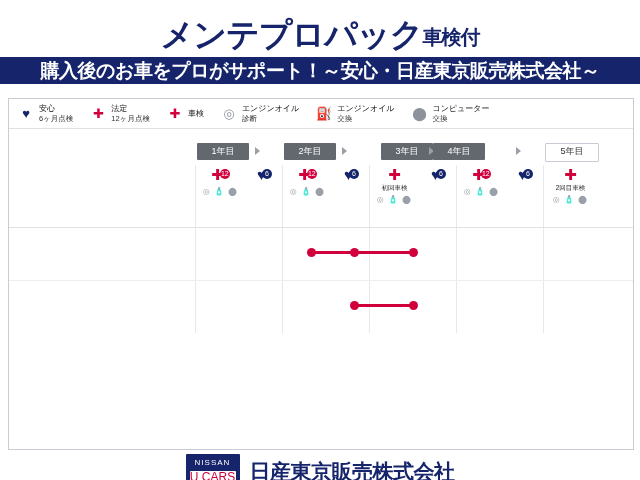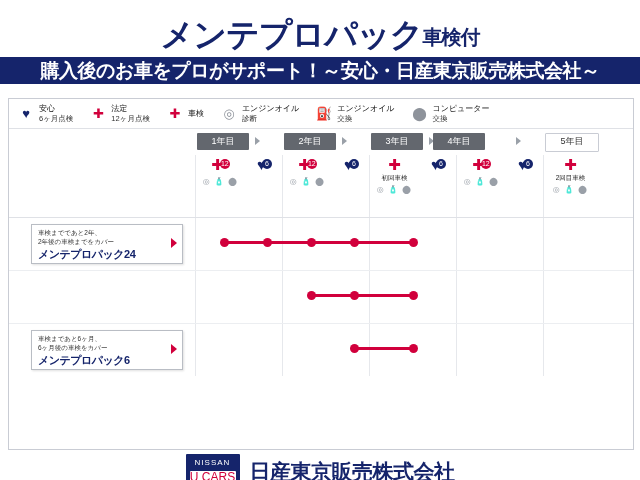--- a/index.html
+++ b/index.html
@@ -45,21 +45,21 @@
   .leg{display:flex;align-items:center;margin-right:14px;}
   .leg .gl{width:22px;text-align:center;font-size:13px;}
   .leg .tx{font-size:7.5px;line-height:9.5px;color:#333;margin-left:2px;white-space:nowrap;}
   .leg .tx b{display:block;font-size:8px;font-weight:normal;color:#111;}
   .red{color:#d1003c;}
   .navy{color:#15246b;}
   .gray{color:#8e939b;}
 
   
   .years{
-    position:relative;height:22px;margin-top:4px;
+    position:relative;height:22px;margin-top:14px;
   }
   .ybox{
     position:absolute;top:0;height:17px;line-height:17px;
     background:#63676e;color:#fff;font-size:9px;text-align:center;width:52px;border-radius:1px;
   }
   .ybox.light{background:#ffffff;color:#333;border:1px solid #c9ccd4;line-height:15px;}
   .yarrow{
     position:absolute;top:4px;width:0;height:0;
     border-left:5px solid #9aa0a8;border-top:4px solid transparent;border-bottom:4px solid transparent;
   }
@@ -168,21 +168,21 @@
           <span>交換</span>
         </span>
       </div>
     </div>
 
     <div class="years">
       <div class="ybox" style="left:188px">1年目</div>
       <div class="yarrow" style="left:246px"></div>
       <div class="ybox" style="left:275px">2年目</div>
       <div class="yarrow" style="left:333px"></div>
-      <div class="ybox" style="left:362px">3年目</div>
+      <div class="ybox" style="left:372px">3年目</div>
       <div class="yarrow" style="left:420px"></div>
       <div class="ybox" style="left:424px">4年目</div>
       <div class="yarrow" style="left:507px"></div>
       <div class="ybox light" style="left:536px">5年目</div>
     </div>
 
     <div class="grid">
       <div class="vsep" style="left:186px;height:62px"></div>
       <div class="vsep" style="left:273px;height:62px"></div>
       <div class="vsep" style="left:360px;height:62px"></div>
@@ -235,69 +235,40 @@
 
       <div class="gcell" style="left:540px">
         <div class="big red">✚</div>
         <div class="cap">2回目車検</div>
         <div class="mini">◎ 🧴 ⬤</div>
       </div>
     </div>
 
     <div class="rows">
 
-      <div class="row">
-        <div class="vsep" style="left:186px;height:52px"></div>
-        <div class="vsep" style="left:273px;height:52px"></div>
-        <div class="vsep" style="left:360px;height:52px"></div>
-        <div class="vsep" style="left:447px;height:52px"></div>
-        <div class="vsep" style="left:534px;height:52px"></div>
-        <div class="rowbox">
-          <div class="small">
-            <span>車検までであと2年、</span><br>
-            <span>2年後の車検までをカバー</span>
-          </div>
-          <div class="name">メンテプロパック24</div>
-          <div class="chev"></div>
-        </div>
-        <div class="bar" style="left:215px;width:190px"></div>
-        <div class="dot" style="left:211px"></div>
-        <div class="dot" style="left:254px"></div>
-        <div class="dot" style="left:298px"></div>
-        <div class="dot" style="left:341px"></div>
-        <div class="dot" style="left:400px"></div>
-      </div>
 
 
       <div class="row">
         <div class="vsep" style="left:186px;height:52px"></div>
         <div class="vsep" style="left:273px;height:52px"></div>
         <div class="vsep" style="left:360px;height:52px"></div>
         <div class="vsep" style="left:447px;height:52px"></div>
         <div class="vsep" style="left:534px;height:52px"></div>
         <div class="bar" style="left:302px;width:103px"></div>
         <div class="dot" style="left:298px"></div>
         <div class="dot" style="left:341px"></div>
         <div class="dot" style="left:400px"></div>
       </div>
 
       <div class="row" style="border-bottom:none">
         <div class="vsep" style="left:186px;height:52px"></div>
         <div class="vsep" style="left:273px;height:52px"></div>
         <div class="vsep" style="left:360px;height:52px"></div>
         <div class="vsep" style="left:447px;height:52px"></div>
         <div class="vsep" style="left:534px;height:52px"></div>
-        <div class="rowbox">
-          <div class="small">
-            <span>車検まであと6ヶ月、</span><br>
-            <span>6ヶ月後の車検をカバー</span>
-          </div>
-          <div class="name">メンテプロパック6</div>
-          <div class="chev"></div>
-        </div>
         <div class="bar" style="left:345px;width:60px"></div>
         <div class="dot" style="left:341px"></div>
         <div class="dot" style="left:400px"></div>
       </div>
 
     </div>
   </div>
 
   <div class="footer">
     <div class="nissan">

